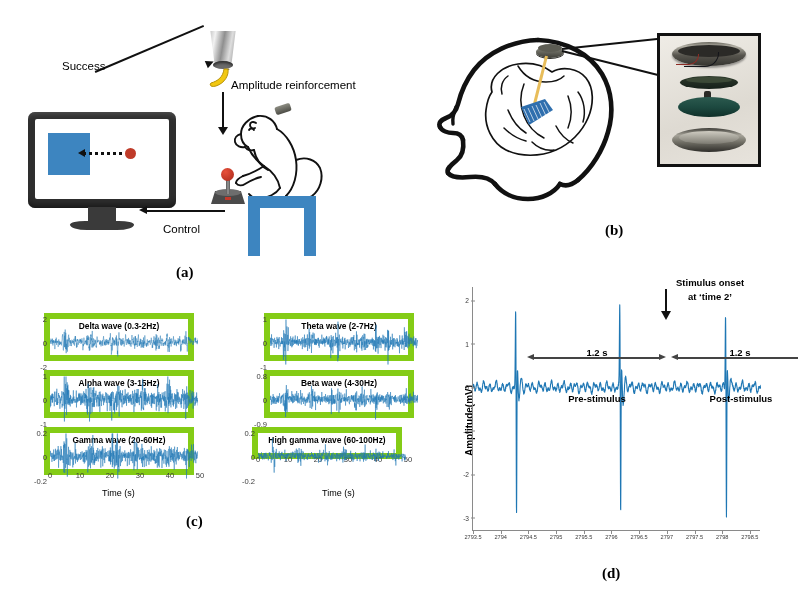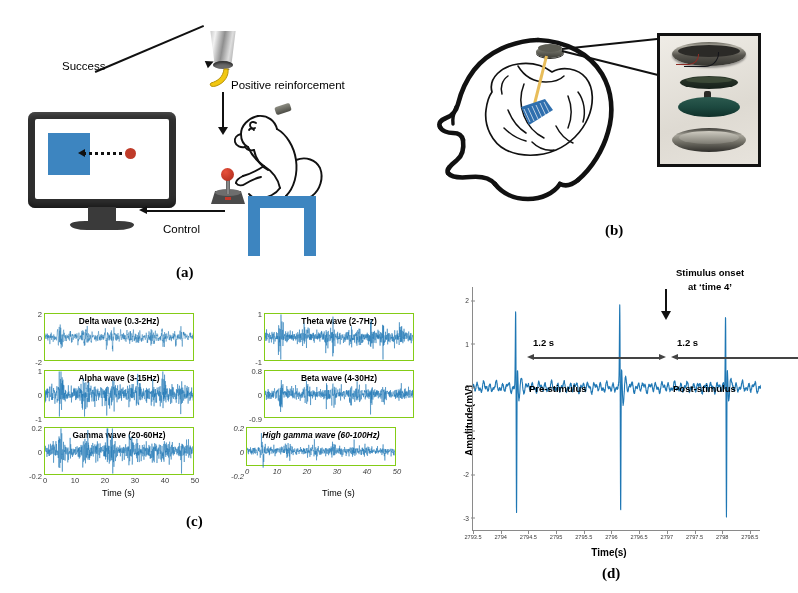--- a/index.html
+++ b/index.html
@@ -115,21 +115,21 @@
       background:#2a2a26;border-radius:2px;}
   .ip-base{position:absolute;left:12px;top:92px;width:74px;height:24px;
       border-radius:50%;
       background:linear-gradient(#3e3d38 0%,#a6a399 30%,#6f6d64 60%,#2f2e2a 100%);}
   .ip-basein{position:absolute;left:19px;top:95px;width:60px;height:13px;
       border-radius:50%;background:linear-gradient(#cfccc2,#7c7a71);}
   .callout{position:absolute;background:#111;height:1.6px;transform-origin:left center;}
 
   
   #panel-c{left:0;top:295px;width:420px;height:285px;}
-  .subplot{position:absolute;border:1px solid #84cc16;background:#fff;box-sizing:border-box;}
+  .subplot{position:absolute;border:6px solid #84cc16;background:#fff;box-sizing:border-box;}
   .sp-title{position:absolute;width:100%;top:2px;text-align:center;
       font-size:8.4px;font-weight:600;}
   .sp-ytick{position:absolute;right:100%;margin-right:3px;font-size:7.6px;
       transform:translateY(-50%);color:#3a3a3a;white-space:nowrap;}
   .sp-xtick{position:absolute;top:100%;margin-top:2px;font-size:7.6px;
       transform:translateX(-50%);color:#3a3a3a;}
   .c-xlabel{position:absolute;font-size:9px;}
 
   
   #panel-d{left:420px;top:265px;width:378px;height:328px;}
@@ -139,22 +139,22 @@
       transform:translateY(-50%);color:#3a3a3a;}
   .d-ytick i{position:absolute;left:100%;margin-left:2px;top:50%;width:4px;
       height:1px;background:#8a8a8a;}
   .d-xtick{position:absolute;top:100%;margin-top:4px;font-size:5.6px;
       transform:translateX(-50%);color:#3a3a3a;white-space:nowrap;}
   .d-xtickmark{position:absolute;top:100%;width:1px;height:4px;background:#8a8a8a;}
   .d-ylabel{position:absolute;left:14px;top:150px;font-size:10px;font-weight:bold;
       transform:rotate(-90deg);transform-origin:center;white-space:nowrap;}
   .d-xlabel{position:absolute;left:0;right:0;top:282px;text-align:center;
       font-size:10px;font-weight:bold;}
-  .ann{position:absolute;font-size:9.5px;font-weight:bold;white-space:nowrap;}
-  .ann-c{text-align:left;}
+  .ann{position:absolute;font-size:9.5px;font-weight:bold;white-space:nowrap;margin-top:10px;}
+  .ann-c{text-align:center;}
   .so-arrow{position:absolute;left:192px;top:2px;width:1.8px;height:24px;background:#111;}
   .so-head{position:absolute;left:188px;top:24px;width:0;height:0;
       border-left:5px solid transparent;border-right:5px solid transparent;
       border-top:9px solid #111;}
   .dbl-line{position:absolute;height:1.6px;background:#444;}
   .dbl-l{position:absolute;width:0;height:0;border-top:3.5px solid transparent;
       border-bottom:3.5px solid transparent;border-right:7px solid #444;}
   .dbl-r{position:absolute;width:0;height:0;border-top:3.5px solid transparent;
       border-bottom:3.5px solid transparent;border-left:7px solid #444;}
 </style>
@@ -183,21 +183,21 @@
   </div>
   <div class="banana">
     <svg width="24" height="20" viewBox="0 0 24 20">
       <path d="M20 1 C21 7 17 15 8 18 C3 19.5 1 17 3 15 C10 13 15 9 16 1 Z" fill="#f2c811" stroke="#b8930a" stroke-width="1"></path>
       <path d="M19.5 1 L21 0.5 L21.6 2 Z" fill="#6b5a12"></path>
     </svg>
   </div>
 
   <div class="reinf-line"></div>
   <div class="reinf-head"></div>
-  <div class="lbl" style="left:231px;top:55px;">Positive reinforcement</div>
+  <div class="lbl" style="left:231px;top:55px;">Amplitude reinforcement</div>
 
   <div class="monkey">
     <svg width="104" height="105" viewBox="0 0 104 105">
       <g fill="none" stroke="#111" stroke-width="1.9" stroke-linecap="round" stroke-linejoin="round">
 
         <path d="M30 12 C20 14 13 22 13 30 C13 36 16 41 20 43"></path>
         <path d="M30 12 C40 11 47 17 49 25"></path>
 
         <path d="M13 30 C9 31 6 34 7 38 C8 42 13 44 17 43"></path>
         <path d="M17 43 C19 46 23 47 26 46"></path>
@@ -359,21 +359,21 @@
       </div>
       <div class="subplot" style="left: 264px; top: 75px; width: 150px; height: 48px;">
         <div class="sp-title">Beta wave (4-30Hz)</div>
         <div class="sp-ytick" style="top: 0px;">0.8</div>
         <div class="sp-ytick" style="top: 24px;">0</div>
         <div class="sp-ytick" style="top: 48px;">-0.9</div>
         <svg width="148" height="46" viewBox="0 0 148 46" preserveAspectRatio="none" style="position: absolute; left: 0px; top: 0px;">
           <polyline points="0.00,20.42 0.19,20.26 0.39,24.00 0.58,20.17 0.78,19.84 0.97,20.47 1.17,23.21 1.36,28.86 1.56,23.60 1.75,23.83 1.95,25.91 2.14,21.40 2.34,21.93 2.53,22.20 2.73,21.06 2.92,27.90 3.12,18.12 3.31,26.71 3.51,23.18 3.70,20.08 3.89,22.39 4.09,27.52 4.28,23.37 4.48,21.08 4.67,25.58 4.87,23.10 5.06,27.97 5.26,27.54 5.45,22.32 5.65,22.73 5.84,23.22 6.04,21.79 6.23,27.81 6.43,26.20 6.62,23.83 6.82,25.95 7.01,19.79 7.21,20.96 7.40,26.20 7.59,21.60 7.79,25.04 7.98,22.81 8.18,22.36 8.37,26.85 8.57,20.14 8.76,25.58 8.96,24.43 9.15,22.35 9.35,19.54 9.54,17.26 9.74,21.34 9.93,21.20 10.13,21.69 10.32,21.73 10.52,22.81 10.71,27.74 10.91,22.15 11.10,20.55 11.29,22.61 11.49,20.05 11.68,26.79 11.88,25.64 12.07,19.17 12.27,21.33 12.46,20.31 12.66,18.67 12.85,20.55 13.05,21.39 13.24,29.40 13.44,25.94 13.63,18.44 13.83,17.55 14.02,30.29 14.22,27.32 14.41,28.59 14.61,34.77 14.80,24.50 14.99,24.33 15.19,35.83 15.38,16.83 15.58,40.97 15.77,19.08 15.97,35.49 16.16,14.42 16.36,9.08 16.55,33.44 16.75,14.46 16.94,17.46 17.14,36.32 17.33,19.97 17.53,17.11 17.72,22.57 17.92,13.15 18.11,20.09 18.31,23.78 18.50,21.29 18.69,22.40 18.89,20.72 19.08,26.51 19.28,21.74 19.47,21.82 19.67,20.19 19.86,22.04 20.06,22.19 20.25,20.23 20.45,22.37 20.64,23.90 20.84,21.35 21.03,25.61 21.23,21.10 21.42,24.72 21.62,23.96 21.81,15.10 22.01,25.87 22.20,21.92 22.39,24.16 22.59,27.22 22.78,17.94 22.98,21.78 23.17,19.68 23.37,25.02 23.56,26.60 23.76,19.68 23.95,21.31 24.15,22.00 24.34,25.79 24.54,22.80 24.73,20.06 24.93,23.92 25.12,17.77 25.32,17.69 25.51,20.11 25.71,23.84 25.90,24.86 26.09,23.16 26.29,25.13 26.48,21.11 26.68,15.00 26.87,23.97 27.07,19.12 27.26,22.33 27.46,25.83 27.65,20.21 27.85,27.26 28.04,25.02 28.24,17.08 28.43,24.78 28.63,26.54 28.82,25.92 29.02,25.17 29.21,21.70 29.41,24.50 29.60,25.28 29.79,27.43 29.99,24.35 30.18,23.57 30.38,21.38 30.57,14.00 30.77,23.34 30.96,21.10 31.16,26.19 31.35,28.62 31.55,20.23 31.74,20.74 31.94,22.62 32.13,17.20 32.33,25.84 32.52,24.70 32.72,22.60 32.91,23.15 33.11,24.28 33.30,21.99 33.49,27.93 33.69,25.71 33.88,24.19 34.08,20.70 34.27,22.41 34.47,21.81 34.66,25.54 34.86,22.55 35.05,27.04 35.25,29.83 35.44,24.15 35.64,25.34 35.83,24.45 36.03,22.64 36.22,27.18 36.42,26.21 36.61,23.21 36.81,24.24 37.00,21.34 37.19,25.65 37.39,20.72 37.58,21.77 37.78,26.65 37.97,24.44 38.17,17.68 38.36,23.01 38.56,21.41 38.75,18.74 38.95,24.41 39.14,20.08 39.34,16.24 39.53,26.64 39.73,26.13 39.92,24.71 40.12,31.97 40.31,28.80 40.51,27.71 40.70,22.06 40.89,19.12 41.09,18.46 41.28,19.44 41.48,9.81 41.67,32.85 41.87,31.16 42.06,28.76 42.26,18.74 42.45,14.81 42.65,30.51 42.84,13.02 43.04,25.07 43.23,21.89 43.43,20.07 43.62,21.57 43.82,21.15 44.01,21.13 44.21,25.19 44.40,19.36 44.59,25.37 44.79,15.66 44.98,25.37 45.18,22.18 45.37,20.74 45.57,34.09 45.76,22.59 45.96,25.15 46.15,20.88 46.35,21.08 46.54,20.45 46.74,25.10 46.93,23.64 47.13,25.12 47.32,24.03 47.52,27.38 47.71,23.53 47.91,19.40 48.10,25.70 48.29,22.10 48.49,21.14 48.68,23.99 48.88,19.72 49.07,23.16 49.27,20.43 49.46,22.71 49.66,24.39 49.85,25.42 50.05,21.17 50.24,21.16 50.44,28.99 50.63,22.92 50.83,23.49 51.02,25.84 51.22,21.28 51.41,24.23 51.61,25.19 51.80,15.97 51.99,24.91 52.19,21.06 52.38,26.07 52.58,26.17 52.77,24.03 52.97,21.80 53.16,22.03 53.36,20.50 53.55,21.12 53.75,21.59 53.94,25.10 54.14,23.59 54.33,22.69 54.53,20.18 54.72,22.21 54.92,25.65 55.11,21.81 55.31,23.57 55.50,18.12 55.69,21.78 55.89,26.07 56.08,26.67 56.28,23.63 56.47,24.57 56.67,20.63 56.86,24.76 57.06,21.90 57.25,24.28 57.45,26.01 57.64,25.26 57.84,19.32 58.03,25.49 58.23,21.33 58.42,23.06 58.62,25.77 58.81,28.19 59.01,23.07 59.20,25.30 59.39,19.32 59.59,21.04 59.78,27.28 59.98,25.14 60.17,25.08 60.37,20.91 60.56,19.24 60.76,24.94 60.95,24.30 61.15,22.68 61.34,38.10 61.54,12.29 61.73,28.34 61.93,13.98 62.12,21.22 62.32,28.46 62.51,28.06 62.71,27.13 62.90,19.23 63.09,27.69 63.29,20.59 63.48,19.01 63.68,27.40 63.87,25.22 64.07,19.26 64.26,27.08 64.46,23.08 64.65,28.04 64.85,24.24 65.04,24.63 65.24,26.75 65.43,22.41 65.63,18.81 65.82,20.98 66.02,21.62 66.21,28.01 66.41,27.72 66.60,28.06 66.79,34.61 66.99,28.11 67.18,17.64 67.38,22.95 67.57,24.64 67.77,13.86 67.96,12.61 68.16,21.22 68.35,21.83 68.55,24.69 68.74,23.43 68.94,36.71 69.13,32.12 69.33,15.82 69.52,23.57 69.72,18.82 69.91,20.93 70.11,33.69 70.30,23.39 70.49,23.38 70.69,26.74 70.88,16.63 71.08,18.39 71.27,26.73 71.47,21.98 71.66,25.71 71.86,25.91 72.05,24.48 72.25,23.43 72.44,20.13 72.64,20.21 72.83,18.50 73.03,23.09 73.22,22.37 73.42,21.51 73.61,23.72 73.81,25.31 74.00,23.03 74.19,24.97 74.39,20.80 74.58,25.31 74.78,17.53 74.97,20.32 75.17,24.24 75.36,21.44 75.56,29.57 75.75,23.44 75.95,22.14 76.14,23.77 76.34,13.25 76.53,24.67 76.73,24.37 76.92,23.91 77.12,25.67 77.31,21.72 77.51,21.06 77.70,25.23 77.89,22.96 78.09,24.09 78.28,22.86 78.48,20.00 78.67,22.17 78.87,21.41 79.06,26.80 79.26,26.47 79.45,28.25 79.65,21.78 79.84,20.17 80.04,21.27 80.23,22.61 80.43,25.63 80.62,25.42 80.82,25.67 81.01,23.79 81.21,22.38 81.40,19.11 81.59,23.23 81.79,19.16 81.98,23.50 82.18,23.77 82.37,20.52 82.57,21.01 82.76,24.60 82.96,19.71 83.15,22.45 83.35,26.06 83.54,19.59 83.74,25.10 83.93,19.46 84.13,21.75 84.32,23.03 84.52,30.60 84.71,26.94 84.91,31.96 85.10,18.71 85.29,21.12 85.49,25.54 85.68,16.66 85.88,34.22 86.07,27.80 86.27,34.42 86.46,26.13 86.66,15.31 86.85,18.64 87.05,27.64 87.24,23.39 87.44,24.22 87.63,22.36 87.83,22.80 88.02,24.87 88.22,28.27 88.41,22.14 88.61,24.06 88.80,26.01 88.99,19.52 89.19,22.04 89.38,22.50 89.58,24.84 89.77,30.92 89.97,20.24 90.16,22.20 90.36,25.67 90.55,17.81 90.75,21.62 90.94,23.84 91.14,24.20 91.33,29.23 91.53,17.57 91.72,24.21 91.92,27.48 92.11,10.37 92.31,22.64 92.50,27.36 92.69,25.50 92.89,29.20 93.08,20.88 93.28,21.43 93.47,18.52 93.67,21.21 93.86,26.30 94.06,19.02 94.25,16.79 94.45,13.68 94.64,31.05 94.84,23.43 95.03,25.03 95.23,29.66 95.42,22.57 95.62,21.58 95.81,19.79 96.01,19.83 96.20,22.47 96.39,28.33 96.59,23.73 96.78,23.21 96.98,19.04 97.17,23.72 97.37,22.46 97.56,22.59 97.76,24.17 97.95,23.26 98.15,24.37 98.34,22.29 98.54,26.18 98.73,23.72 98.93,23.61 99.12,24.08 99.32,19.13 99.51,19.63 99.71,21.01 99.90,19.80 100.09,27.52 100.29,28.38 100.48,24.93 100.68,26.56 100.87,13.18 101.07,22.39 101.26,19.74 101.46,24.89 101.65,24.85 101.85,18.78 102.04,25.94 102.24,22.93 102.43,22.33 102.63,23.56 102.82,26.60 103.02,24.39 103.21,18.39 103.41,22.92 103.60,25.37 103.79,22.27 103.99,27.80 104.18,19.71 104.38,23.39 104.57,25.76 104.77,21.33 104.96,21.25 105.16,23.92 105.35,21.19 105.55,43.48 105.74,19.64 105.94,23.28 106.13,31.97 106.33,19.48 106.52,28.43 106.72,17.59 106.91,33.81 107.11,27.52 107.30,16.30 107.49,19.45 107.69,20.61 107.88,28.62 108.08,24.77 108.27,21.02 108.47,23.78 108.66,19.39 108.86,23.87 109.05,23.22 109.25,26.27 109.44,23.60 109.64,19.24 109.83,18.33 110.03,25.70 110.22,21.18 110.42,25.10 110.61,23.44 110.81,21.28 111.00,25.84 111.19,24.12 111.39,20.02 111.58,23.56 111.78,18.98 111.97,21.67 112.17,24.68 112.36,19.63 112.56,20.18 112.75,23.75 112.95,20.51 113.14,24.57 113.34,27.33 113.53,19.98 113.73,19.98 113.92,22.69 114.12,22.70 114.31,26.22 114.51,24.98 114.70,22.24 114.89,22.75 115.09,22.63 115.28,25.55 115.48,20.65 115.67,19.50 115.87,27.60 116.06,22.85 116.26,24.10 116.45,19.88 116.65,20.44 116.84,18.08 117.04,31.00 117.23,20.43 117.43,18.71 117.62,16.07 117.82,16.95 118.01,26.80 118.21,27.63 118.40,31.14 118.59,18.85 118.79,20.66 118.98,20.67 119.18,18.57 119.37,33.58 119.57,21.20 119.76,28.44 119.96,25.92 120.15,20.11 120.35,27.62 120.54,16.07 120.74,23.49 120.93,20.64 121.13,20.91 121.32,29.13 121.52,23.63 121.71,20.06 121.91,20.07 122.10,20.14 122.29,20.92 122.49,19.85 122.68,22.51 122.88,22.35 123.07,22.97 123.27,23.13 123.46,21.11 123.66,23.27 123.85,21.43 124.05,24.91 124.24,24.59 124.44,20.46 124.63,25.98 124.83,22.29 125.02,20.22 125.22,26.42 125.41,19.03 125.61,21.01 125.80,24.66 125.99,22.17 126.19,21.45 126.38,21.52 126.58,26.32 126.77,25.92 126.97,24.51 127.16,23.64 127.36,25.17 127.55,23.15 127.75,21.16 127.94,20.68 128.14,20.46 128.33,20.84 128.53,22.83 128.72,22.61 128.92,24.34 129.11,25.63 129.31,20.48 129.50,19.50 129.69,25.18 129.89,23.24 130.08,25.83 130.28,24.06 130.47,27.86 130.67,25.99 130.86,18.98 131.06,27.02 131.25,18.80 131.45,21.67 131.64,24.40 131.84,22.95 132.03,21.49 132.23,26.05 132.42,22.29 132.62,25.65 132.81,24.86 133.01,27.12 133.20,18.45 133.39,21.15 133.59,24.80 133.78,20.22 133.98,29.74 134.17,20.90 134.37,20.70 134.56,23.98 134.76,18.74 134.95,26.26 135.15,26.65 135.34,17.56 135.54,26.85 135.73,22.37 135.93,20.27 136.12,24.22 136.32,12.16 136.51,22.20 136.71,27.47 136.90,23.31 137.09,28.02 137.29,20.98 137.48,22.20 137.68,19.83 137.87,21.89 138.07,23.43 138.26,26.38 138.46,25.19 138.65,21.78 138.85,25.01 139.04,26.16 139.24,23.24 139.43,27.74 139.63,18.15 139.82,25.09 140.02,22.92 140.21,17.44 140.41,25.09 140.60,21.42 140.79,20.60 140.99,27.22 141.18,22.39 141.38,20.93 141.57,24.22 141.77,21.52 141.96,19.91 142.16,23.74 142.35,25.09 142.55,21.31 142.74,23.66 142.94,24.14 143.13,25.43 143.33,26.64 143.52,15.73 143.72,22.54 143.91,23.95 144.11,19.12 144.30,26.53 144.49,26.41 144.69,24.84 144.88,21.96 145.08,19.54 145.27,18.93 145.47,23.54 145.66,24.49 145.86,26.55 146.05,26.02 146.25,22.37 146.44,24.98 146.64,22.20 146.83,19.93 147.03,23.78 147.22,24.09 147.42,24.18 147.61,19.22 147.81,26.52 148.00,18.79" fill="none" stroke="#1f77b4" stroke-width="0.5" stroke-linejoin="round"></polyline>
         </svg>
       </div>
-      <div class="subplot" style="left: 246px; top: 132px; width: 150px; height: 39px; font-style: italic;">
+      <div class="subplot" style="left: 252px; top: 132px; width: 150px; height: 32px;">
         <div class="sp-title">High gamma wave (60-100Hz)</div>
         <div class="sp-ytick" style="top: 0px;">0.2</div>
         <div class="sp-ytick" style="top: 24px;">0</div>
         <div class="sp-ytick" style="top: 48px;">-0.2</div>
         <div class="sp-xtick" style="left: 0px;">0</div>
         <div class="sp-xtick" style="left: 30px;">10</div>
         <div class="sp-xtick" style="left: 60px;">20</div>
         <div class="sp-xtick" style="left: 90px;">30</div>
         <div class="sp-xtick" style="left: 120px;">40</div>
         <div class="sp-xtick" style="left: 150px;">50</div>
@@ -437,17 +437,16 @@
     <div class="ann ann-c" style="left:56px;top:96px;width:136px;">Pre-stimulus</div>
 
     <div class="dbl-line" style="left:204px;top:70px;width:126px;"></div>
     <div class="dbl-l" style="left:198px;top:67px;"></div>
     
     <div class="ann ann-c" style="left:204px;top:50px;width:126px;">1.2 s</div>
     <div class="ann ann-c" style="left:200px;top:96px;width:136px;">Post-stimulus</div>
   </div>
 
   <div class="ann" style="left:256px;top:2px;">Stimulus onset</div>
-  <div class="ann" style="left:268px;top:16px;">at ‘time 4’</div>
-
-  <div class="d-xlabel">Time(s)</div>
+  <div class="ann" style="left:268px;top:16px;">at ‘time 2’</div>
+
   <div class="plabel" style="left:182px;top:300px;">(d)</div>
 </div>
 
 </body></html>

